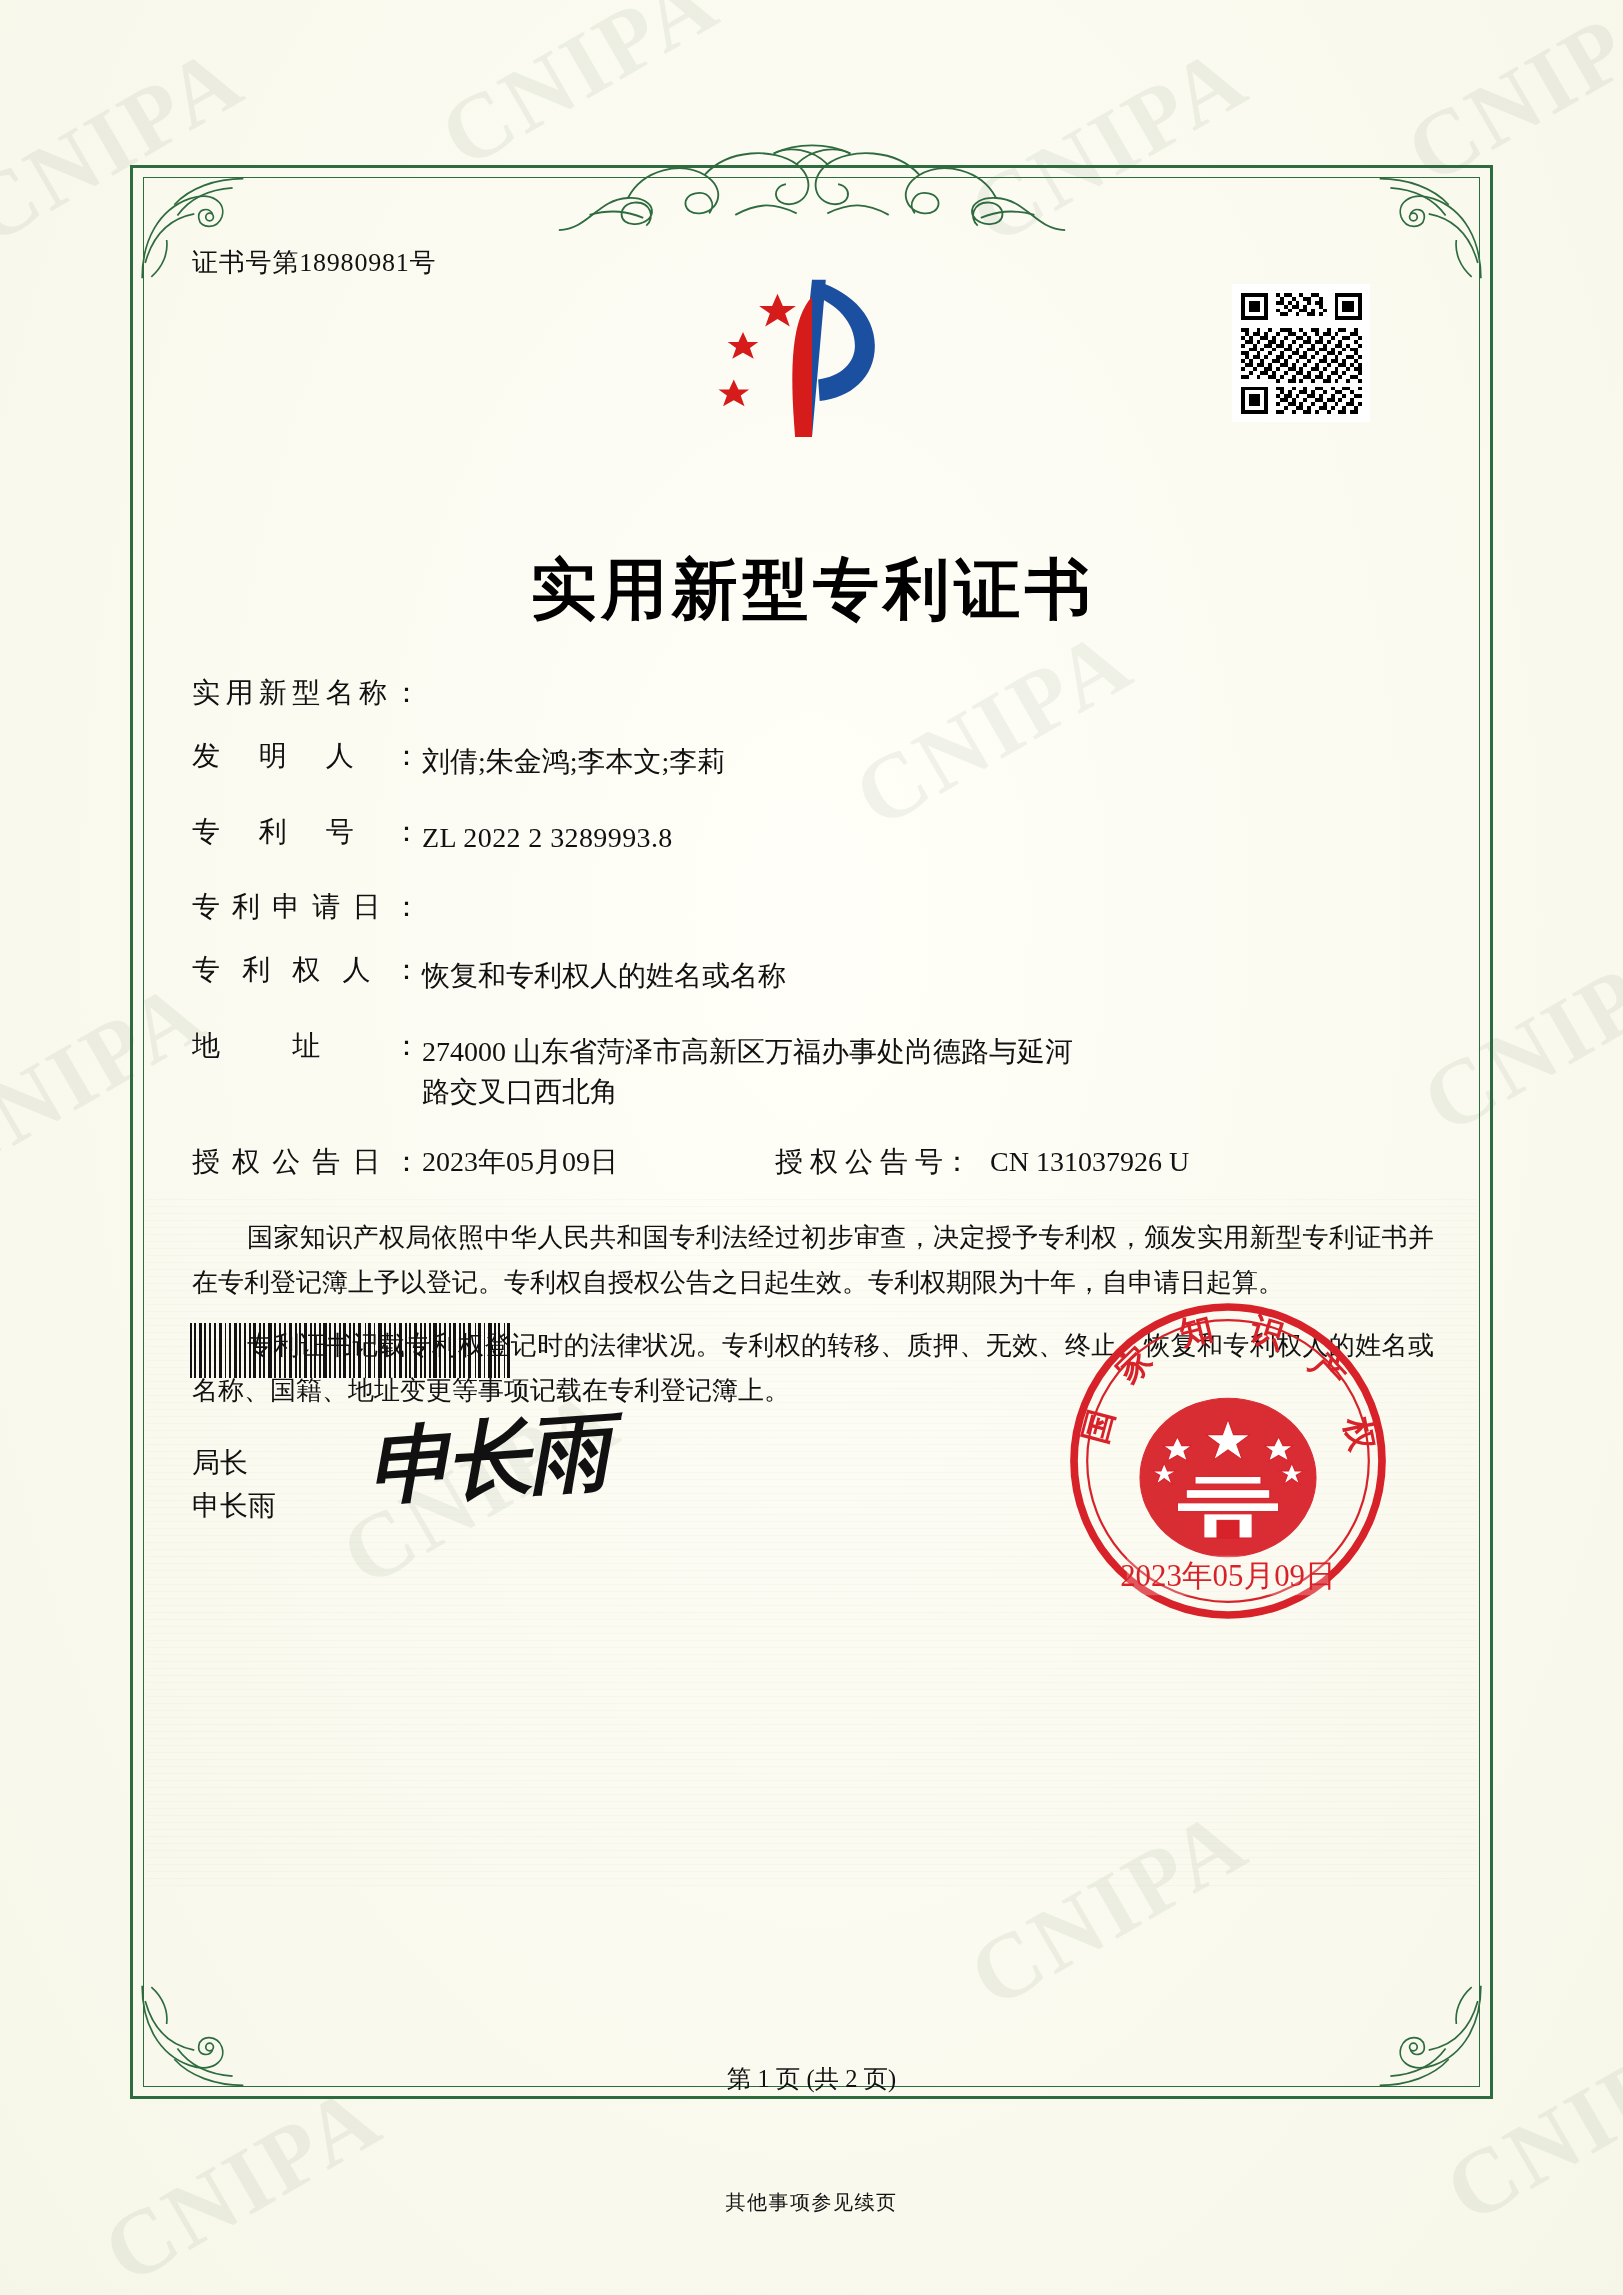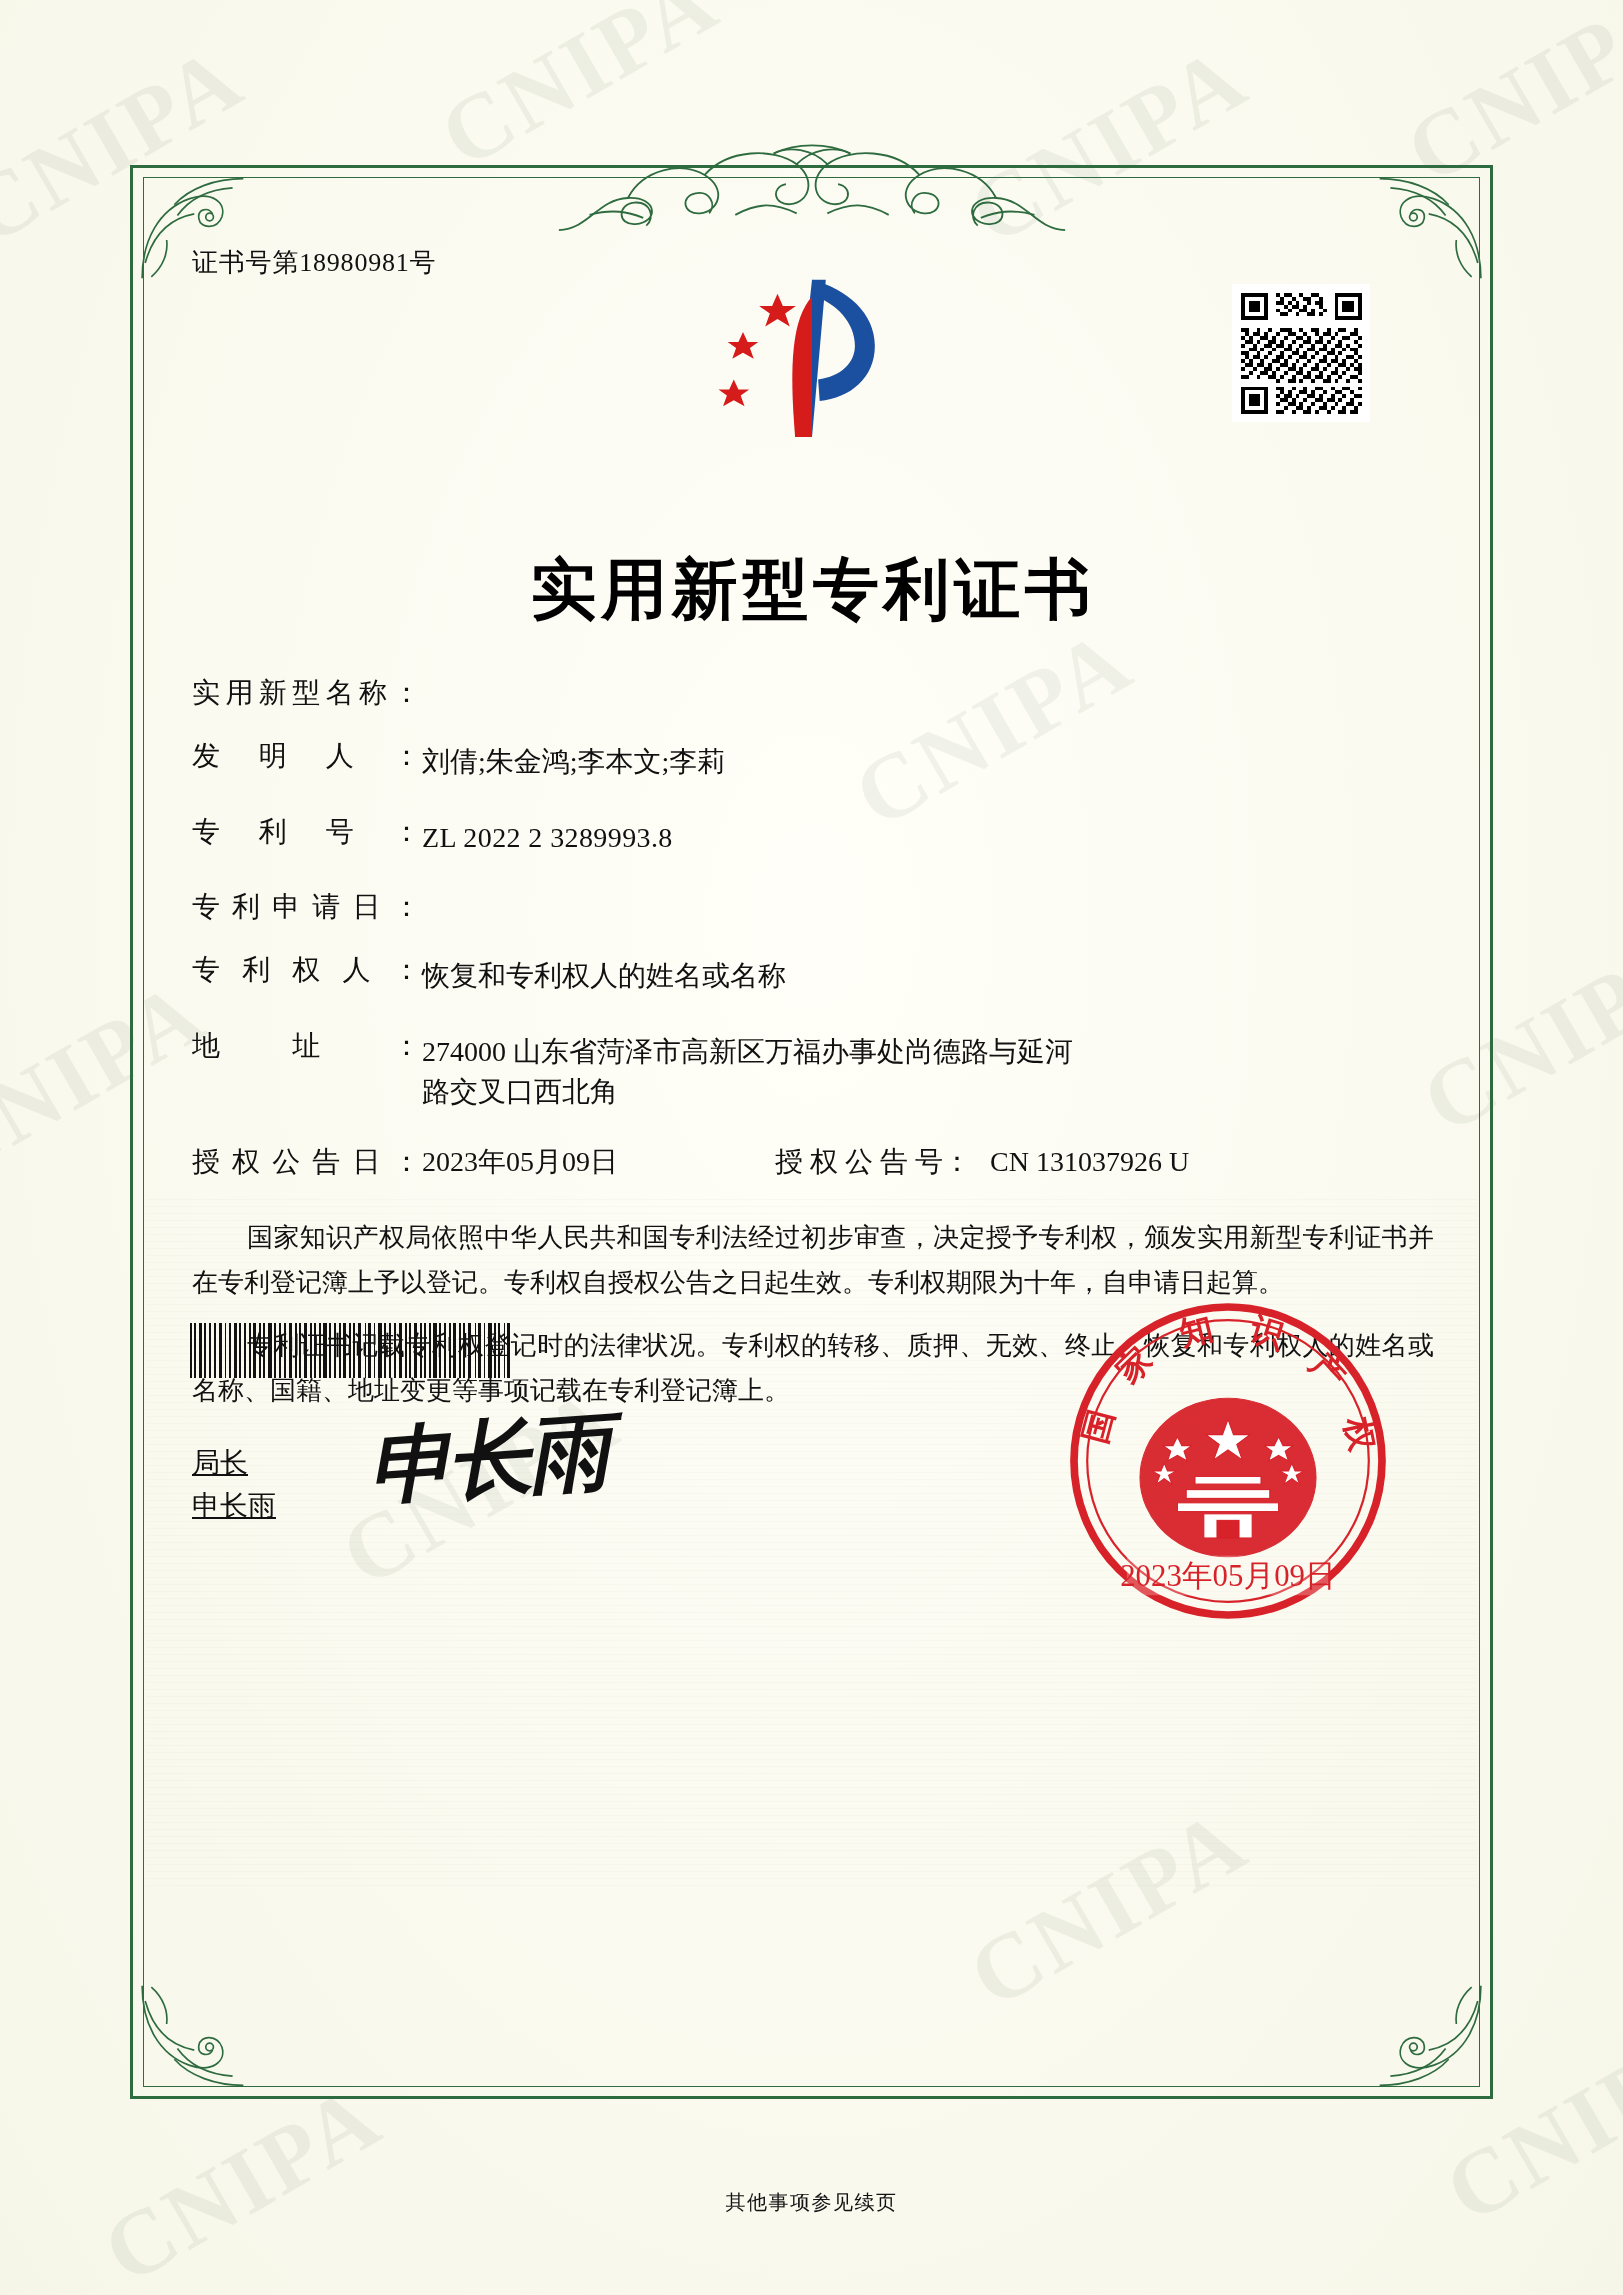--- a/index.html
+++ b/index.html
@@ -174,21 +174,20 @@
   .barcode svg { width: 100%; height: 100%; display: block; }
 
   
   .sig-block {
     position: absolute;
     left: 192px;
     top: 1441px;
     font-size: 28px;
     color: #111;
     line-height: 1.55;
-    text-decoration: underline;
   }
   .sig-script {
     position: absolute;
     left: 368px;
     top: 1403px;
     font-family: "DejaVu Serif", serif;
     font-size: 84px;
     font-style: italic;
     font-weight: bold;
     color: #111;
@@ -778,16 +777,17 @@
 
       <text font-family="'Liberation Serif', serif" font-size="30" font-weight="bold" fill="#d8222a">
         <textPath href="#ringpath" startOffset="4%" id="ring-text-path">国 家 知 识 产 权 局</textPath>
       </text>
 
       <rect x="58" y="236" width="184" height="36" fill="#fbf6ef" opacity="0.25"></rect>
       <text x="150" y="264" text-anchor="middle" font-family="'Liberation Serif', serif" font-size="28" fill="#d8222a" id="seal-date-text">2023年05月09日</text>
     </svg>
   </div>
 
+  <div class="page-num">第 1 页 (共 2 页)</div>
   <div class="footer-note">其他事项参见续页</div>
 
 </div>
 
 
 </body></html>

